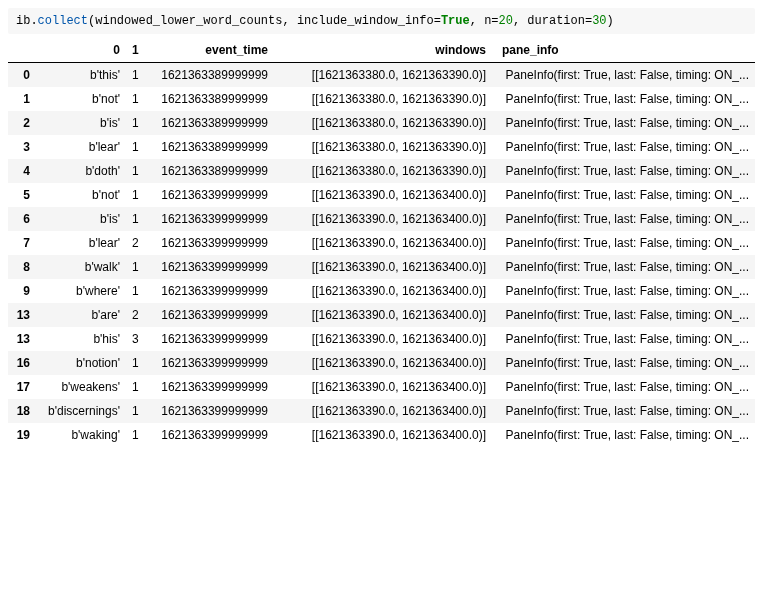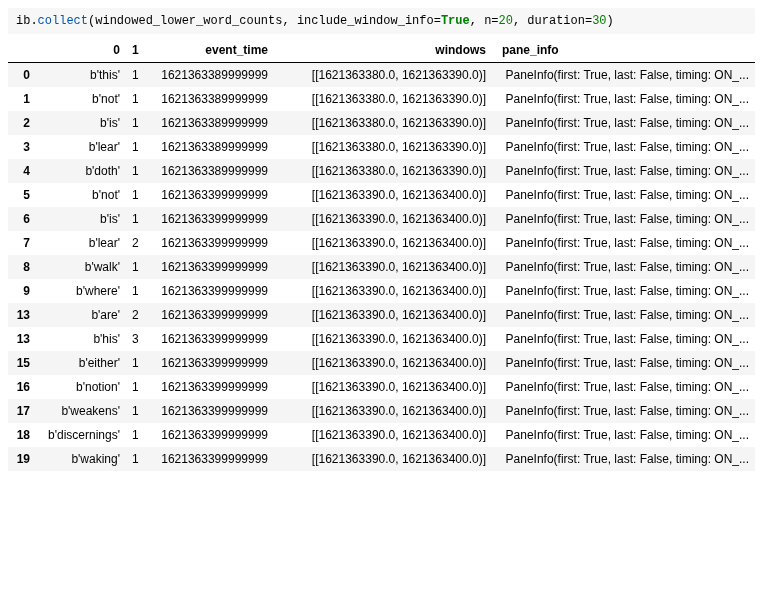--- a/index.html
+++ b/index.html
@@ -167,28 +167,20 @@
       </tr>
       <tr>
         <td class="idx">13</td>
         <td class="col0">b'his'</td>
         <td class="col1">3</td>
         <td class="col-et">1621363399999999</td>
         <td class="col-win">[[1621363390.0, 1621363400.0)]</td>
         <td class="col-pane pane-cell">PaneInfo(first: True, last: False, timing: ON_...</td>
       </tr>
       <tr>
-        <td class="idx">15</td>
-        <td class="col0">b'either'</td>
-        <td class="col1">1</td>
-        <td class="col-et">1621363399999999</td>
-        <td class="col-win">[[1621363390.0, 1621363400.0)]</td>
-        <td class="col-pane pane-cell">PaneInfo(first: True, last: False, timing: ON_...</td>
-      </tr>
-      <tr>
         <td class="idx">16</td>
         <td class="col0">b'notion'</td>
         <td class="col1">1</td>
         <td class="col-et">1621363399999999</td>
         <td class="col-win">[[1621363390.0, 1621363400.0)]</td>
         <td class="col-pane pane-cell">PaneInfo(first: True, last: False, timing: ON_...</td>
       </tr>
       <tr>
         <td class="idx">17</td>
         <td class="col0">b'weakens'</td>

